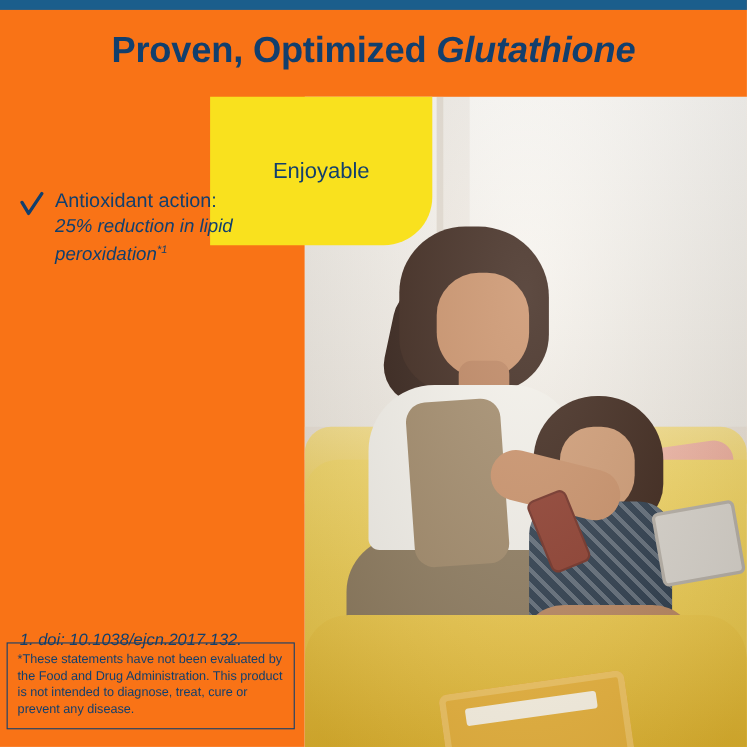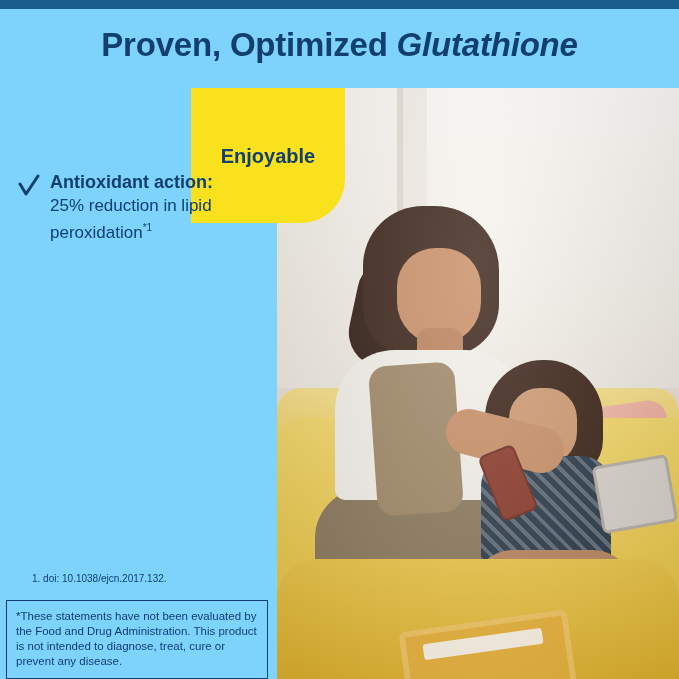--- a/index.html
+++ b/index.html
@@ -10,21 +10,21 @@
     width: 679px;
     height: 679px;
     font-family: "Liberation Sans", sans-serif;
     background: #ffffff;
     overflow: hidden;
   }
   .page {
     position: relative;
     width: 679px;
     height: 679px;
-    background: #7dd3fc;
+    background: #f97316;
     box-sizing: border-box;
   }
   .top-bar {
     position: absolute;
     top: 0; left: 0;
     width: 679px;
     height: 9px;
     background: #1b5e8c;
   }
   .headline {
@@ -236,29 +236,28 @@
     width: 402px; height: 591px;
     background: radial-gradient(ellipse at 50% 30%, rgba(255,255,255,0.18), rgba(0,0,0,0.10) 95%);
     pointer-events: none;
   }
 
   
   .badge {
     position: absolute;
     left: 191px;
     top: 88px;
-    width: 154px;
+    width: 202px;
     height: 135px;
     background: #f9e11e;
     border-radius: 0 0 44px 0;
     display: flex;
     align-items: center;
     justify-content: center;
     text-align: center;
-    font-weight: bold;
   }
   .badge-text {
     font-size: 20px;
     line-height: 26px;
     color: #123f6d;
     padding: 0 8px;
   }
 
   
   .benefits {
@@ -275,48 +274,50 @@
   .check {
     position: absolute;
     left: 0;
     top: 2px;
     width: 22px;
     height: 24px;
     color: #123f6d;
   }
   .b-title {
     font-size: 18px;
-    font-weight: bold;
+    font-weight: normal;
     color: #123f6d;
     line-height: 21px;
     margin-bottom: 2px;
   }
   .b-body {
     font-size: 17px;
     color: #123f6d;
     line-height: 22px;
     font-weight: normal;
+    font-style: italic;
   }
   sup {
     font-size: 10px;
     vertical-align: super;
   }
 
   .citation {
     position: absolute;
-    left: 32px;
+    left: 18px;
     top: 573px;
-    font-size: 10px;
-    color: #123f6d;
+    font-size: 15px;
+    color: #123f6d;
+    font-style: italic;
   }
 
   .disclaimer {
     position: absolute;
     left: 6px;
-    top: 600px;
+    top: 584px;
     width: 262px;
     height: 79px;
     border: 1px solid #123f6d;
     box-sizing: border-box;
     padding: 8px 9px;
     font-size: 11.5px;
     line-height: 15px;
     color: #123f6d;
   }
 </style>

